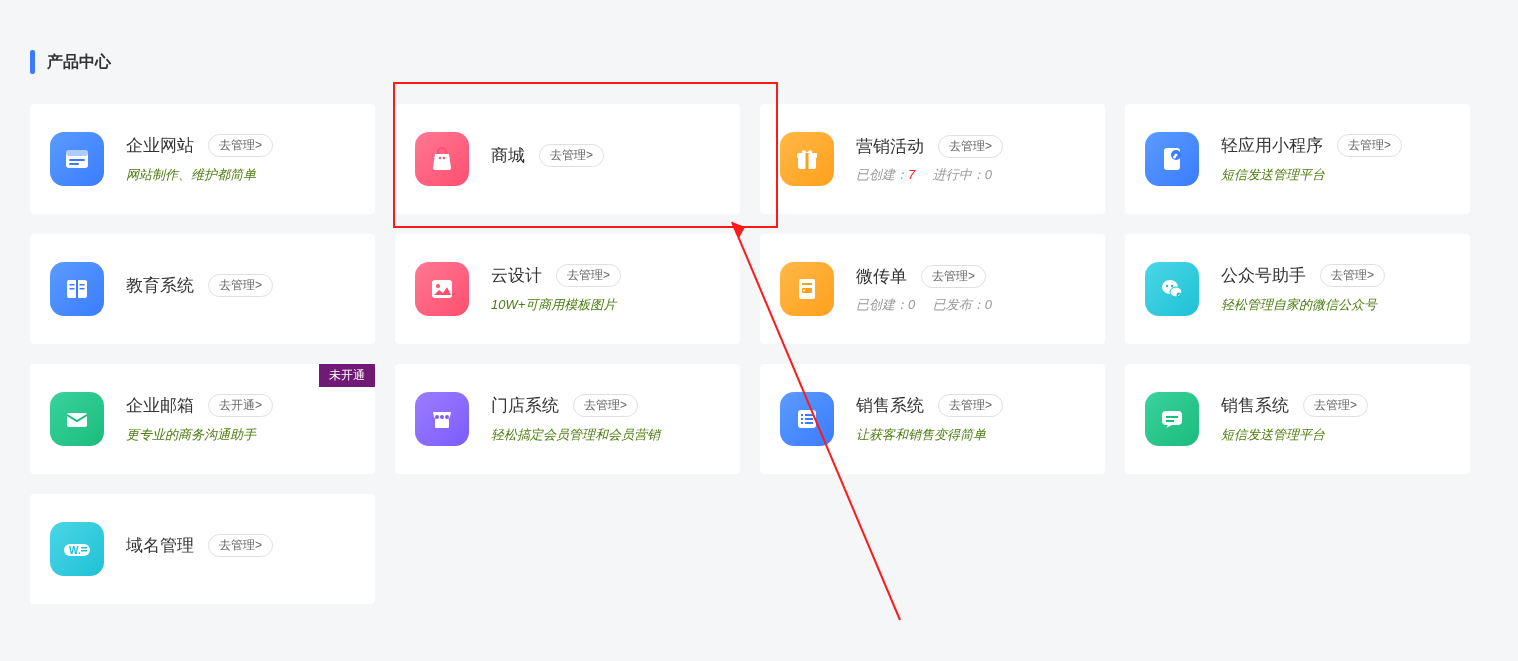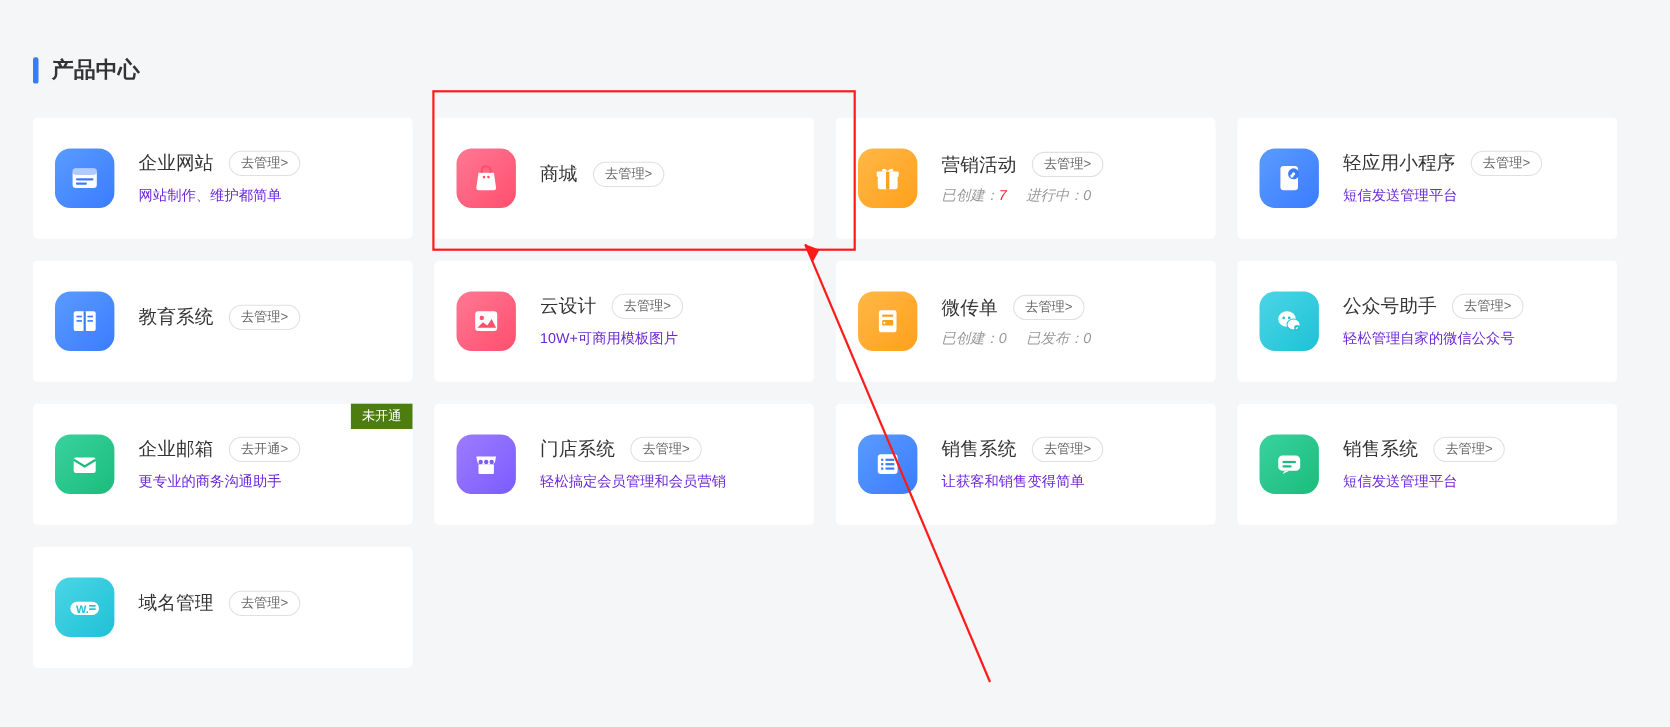--- a/index.html
+++ b/index.html
@@ -1,33 +1,33 @@
 <!DOCTYPE html>
 <html><head>
   <meta charset="utf-8">
   <style>
     * { margin: 0; padding: 0; box-sizing: border-box; font-family: -apple-system, "PingFang SC", "Microsoft YaHei", sans-serif; }
     body { background: #f5f6f8; width: 1518px; height: 661px; overflow: hidden; position: relative; }
     .container { padding: 50px 30px; }
     .section-header { display: flex; align-items: center; margin-bottom: 30px; }
     .accent-bar { width: 5px; height: 24px; background: #3b7cff; margin-right: 12px; border-radius: 2px; }
-    .section-title { font-size: 20px; font-weight: 600; color: #333; }
+    .section-title { font-size: 16px; font-weight: 600; color: #333; }
     .grid { display: grid; grid-template-columns: repeat(4, 345px); gap: 20px; }
     .card { background: #fff; border-radius: 4px; padding: 25px 20px; display: flex; align-items: center; position: relative; min-height: 110px; }
     .card-icon { width: 54px; height: 54px; border-radius: 14px; display: flex; align-items: center; justify-content: center; flex-shrink: 0; margin-right: 22px; }
     .card-body { flex: 1; }
     .card-top { display: flex; align-items: center; margin-bottom: 8px; }
     .card-title { font-size: 17px; font-weight: 500; color: #333; margin-right: 14px; }
     .card-btn { font-size: 12px; color: #666; background: #fff; border: 1px solid #e0e0e0; border-radius: 12px; padding: 2px 10px; cursor: pointer; }
-    .card-desc { font-size: 13px; color: #6d28d9; line-height: 1.5; }
+    .card-desc { font-size: 13px; color: #4d7c0f; line-height: 1.5; font-style: italic; }
     .card-stats { font-size: 13px; color: #999; font-style: italic; }
     .stat-group { display: inline-block; margin-right: 14px; }
     .stat-num { color: #999; }
     .stat-num.red { color: #f5222d; }
-    .corner-tag { position: absolute; top: 0; right: 0; background: #4d7c0f; color: #fff; font-size: 12px; padding: 3px 10px; }
+    .corner-tag { position: absolute; top: 0; right: 0; background: #701a75; color: #fff; font-size: 12px; padding: 3px 10px; }
     .ic-blue { background: linear-gradient(135deg,#5a9bff,#3b7cff); }
     .ic-pink { background: linear-gradient(135deg,#ff7893,#ff4f6e); }
     .ic-orange { background: linear-gradient(135deg,#ffb847,#ffa01c); }
     .ic-green { background: linear-gradient(135deg,#3ad29f,#1abc7b); }
     .ic-purple { background: linear-gradient(135deg,#9d7cff,#7b5cff); }
     .ic-cyan { background: linear-gradient(135deg,#4ad6e6,#1fc1d6); }
     svg { fill: rgba(255,255,255,0.95); }
     .highlight-box { position: absolute; border: 2px solid #ff1a1a; pointer-events: none; }
     .arrow-svg { position: absolute; pointer-events: none; }
   </style>

